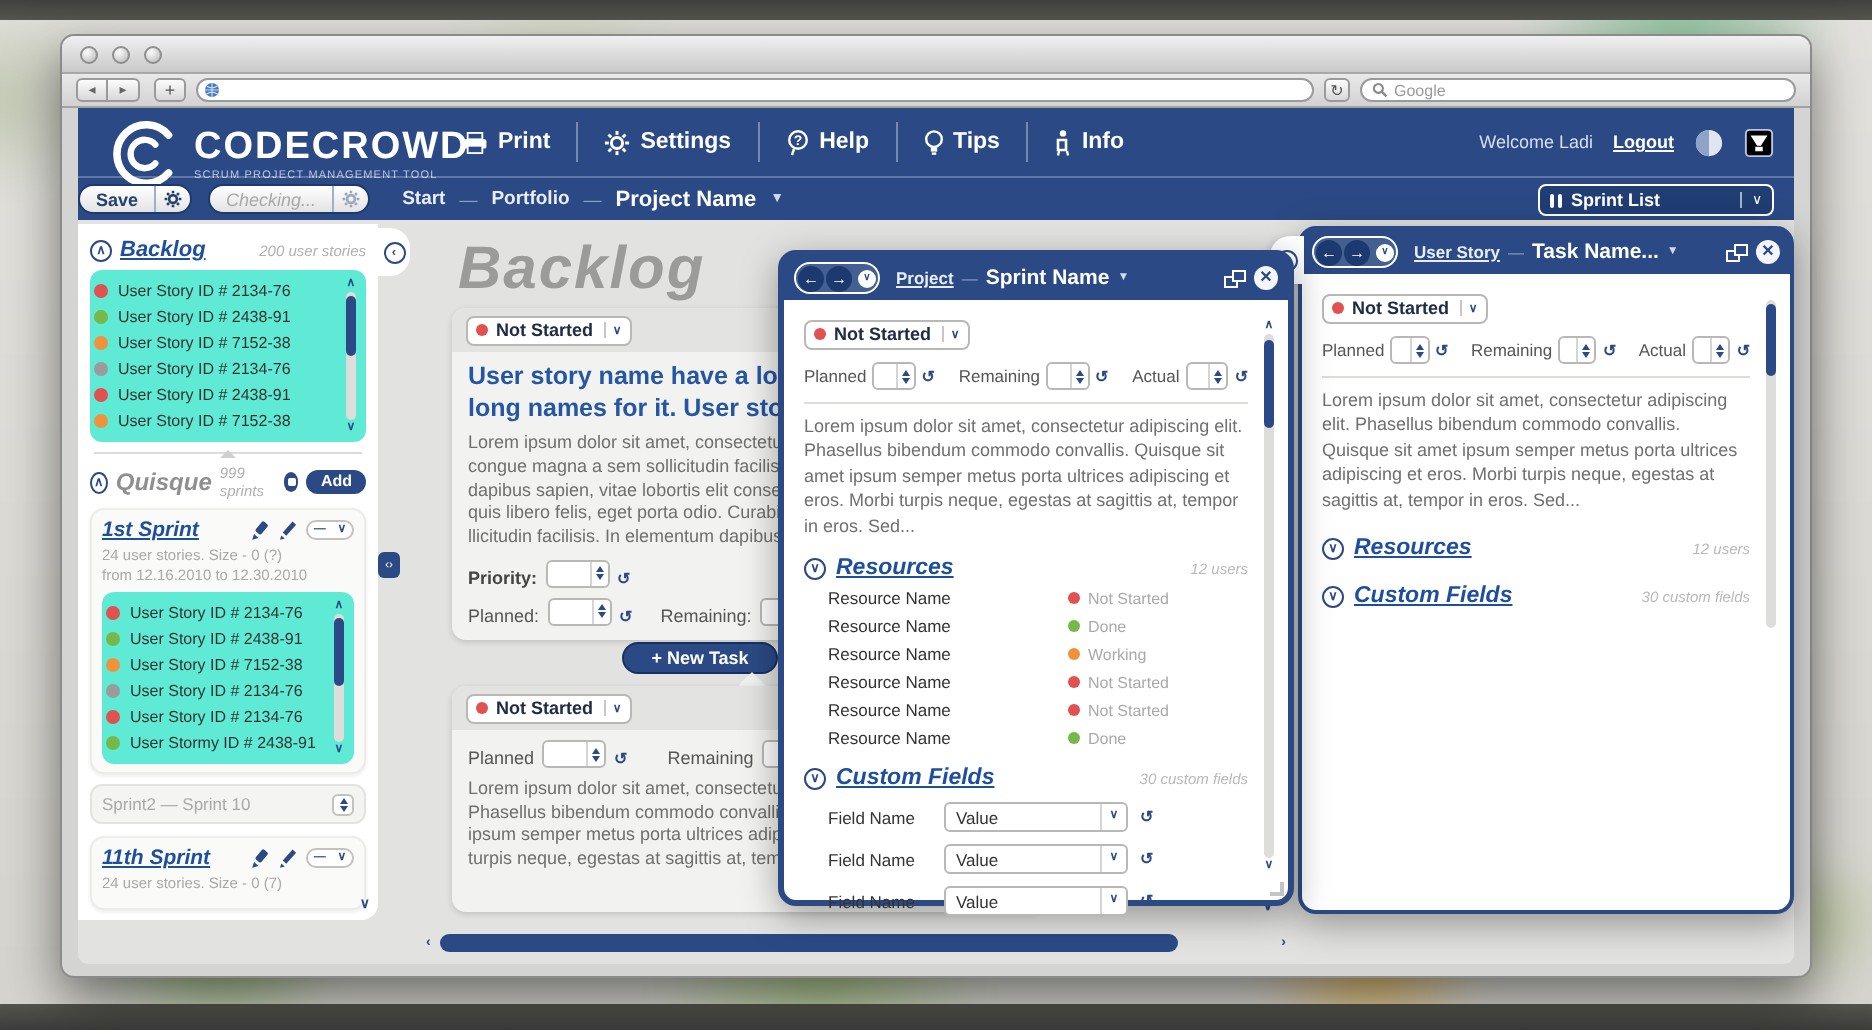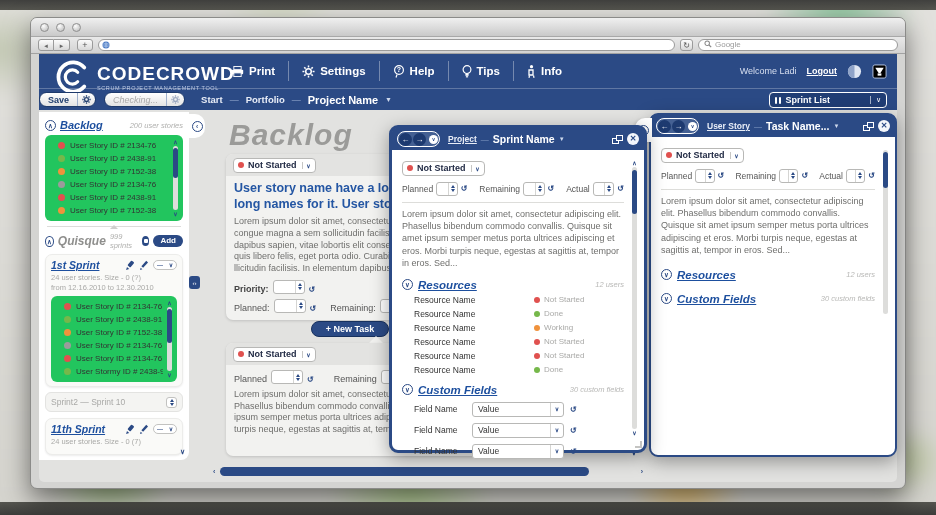--- a/index.html
+++ b/index.html
@@ -26,21 +26,21 @@
   .tl{width:9px;height:9px;border-radius:50%;background:radial-gradient(circle at 35% 30%,#fdfdfd,#b6b6b6);border:1px solid #8f8f8f;}
   .btoolbar{height:17px;background:linear-gradient(#e9e9e9,#d2d2d2);display:flex;align-items:center;padding:0 7px;gap:5px;border-bottom:1px solid #a2a2a2;}
   .bnav{display:flex;}
   .bbtn{width:16px;height:12px;background:linear-gradient(#fcfcfc,#d8d8d8);border:1px solid #9a9a9a;font-size:7px;color:#666;display:flex;align-items:center;justify-content:center;line-height:1;}
   .bbtn.first{border-radius:3px 0 0 3px;}
   .bbtn.last{border-radius:0 3px 3px 0;border-left:none;}
   .bbtn.plus{border-radius:3px;margin-left:2px;font-size:9px;color:#555;}
   .addr{flex:1;height:12px;background:#fff;border:1px solid #9a9a9a;border-radius:7px;display:flex;align-items:center;padding:0 3px;gap:3px;}
   .globe{width:8px;height:8px;flex:0 0 8px;}
   .refresh{width:13px;height:12px;border:1px solid #9a9a9a;border-radius:3px;background:linear-gradient(#fcfcfc,#d8d8d8);font-size:8px;color:#555;display:flex;align-items:center;justify-content:center;}
-  .bsearch{width:200px;height:12px;background:#fff;border:1px solid #9a9a9a;border-radius:7px;display:flex;align-items:flex-start;padding:0 5px;gap:3px;color:#9a9a9a;font-size:8px;}
+  .bsearch{width:218px;height:12px;background:#fff;border:1px solid #9a9a9a;border-radius:7px;display:flex;align-items:center;padding:0 5px;gap:3px;color:#9a9a9a;font-size:8px;}
 
   
   .apptop{position:absolute;left:8px;right:8px;top:36px;height:56px;background:#2b4a85;}
   .hrow1{height:34px;display:flex;align-items:center;color:#fff;position:relative;}
   .logo{position:absolute;left:16px;top:6px;display:flex;align-items:center;gap:8px;}
   .logo-mark{width:34px;height:34px;}
   .logo-name{font-size:19px;font-weight:bold;letter-spacing:1px;color:#fff;line-height:1;}
   .logo-tag{font-size:5.5px;letter-spacing:.6px;color:#b9c6e2;margin-top:2px;}
   .mainnav{display:flex;align-items:center;margin-left:178px;height:100%;}
   .navitem{display:flex;align-items:center;gap:5px;padding:0 13px;height:20px;border-right:1px solid rgba(255,255,255,.35);font-size:11.5px;font-weight:bold;color:#fff;cursor:default;}
@@ -69,21 +69,21 @@
   .content{position:absolute;left:8px;right:8px;top:92px;bottom:6px;background:#e2e2e0;border-radius:0 0 5px 5px;overflow:hidden;}
 
   
   .sidebar{position:absolute;left:0;top:2px;width:150px;bottom:22px;background:#fff;border-radius:0 0 8px 0;padding:5px 6px;z-index:3;}
   .sidetab{position:absolute;left:150px;top:4px;width:16px;height:24px;background:#fff;border-radius:0 10px 10px 0;display:flex;align-items:center;justify-content:center;z-index:3;}
   .circbtn{width:11px;height:11px;border-radius:50%;border:1px solid #2b4a85;color:#2b4a85;font-size:6.5px;line-height:9px;text-align:center;background:#fff;font-weight:bold;}
   .divhandle{position:absolute;width:11px;height:13px;background:#2b4a85;border-radius:3px;color:#fff;font-size:6px;display:flex;align-items:center;justify-content:center;letter-spacing:0;z-index:4;}
   .sb-head{display:flex;align-items:center;gap:4px;margin:2px 0 4px;}
   .sb-title{font-size:11px;font-weight:bold;font-style:italic;color:#1d4f9e;text-decoration:underline;}
   .sb-count{margin-left:auto;font-size:7.5px;font-style:italic;color:#b0b0ae;}
-  .listbox{background:#22c55e;border-radius:6px;padding:4px 14px 4px 13px;position:relative;}
+  .listbox{background:#5eead4;border-radius:6px;padding:4px 14px 4px 2px;position:relative;}
   .srow{display:flex;align-items:center;gap:5px;height:13px;}
   .dot{width:7px;height:7px;border-radius:50%;flex:0 0 7px;}
   .dot.sm{width:6px;height:6px;flex:0 0 6px;}
   .dot-red{background:#e0514f;}.dot-green{background:#76b84a;}.dot-orange{background:#f0923c;}.dot-gray{background:#9b9b9b;}
   .slabel{font-size:8px;color:#333;white-space:nowrap;overflow:hidden;}
   .vscroll{position:absolute;right:3px;top:4px;bottom:4px;width:9px;display:flex;flex-direction:column;align-items:center;}
   .vs-a{font-size:6px;color:#2b4a85;line-height:6px;font-weight:bold;}
   .vs-track{flex:1;width:5px;background:#dddddb;border-radius:3px;position:relative;margin:1px 0;}
   .vs-thumb{position:absolute;left:0;width:5px;background:#2b4a85;border-radius:3px;}
   .resizer{height:9px;display:flex;align-items:center;justify-content:center;color:#c9c9c7;position:relative;margin:1px 0;}

